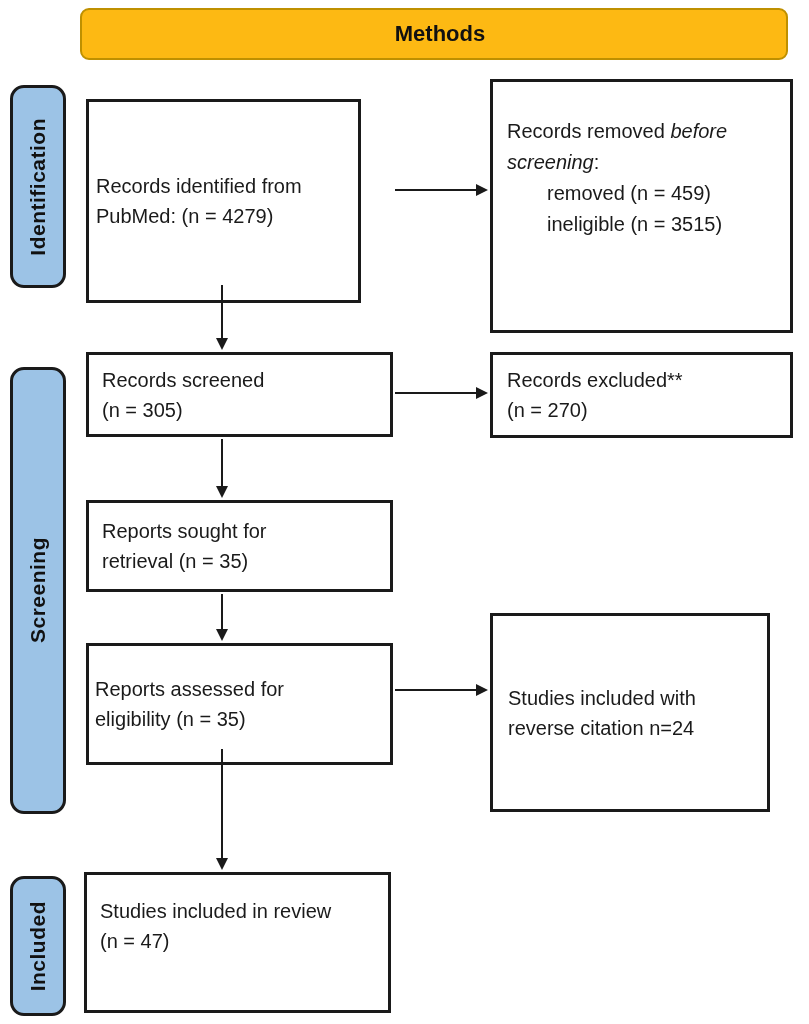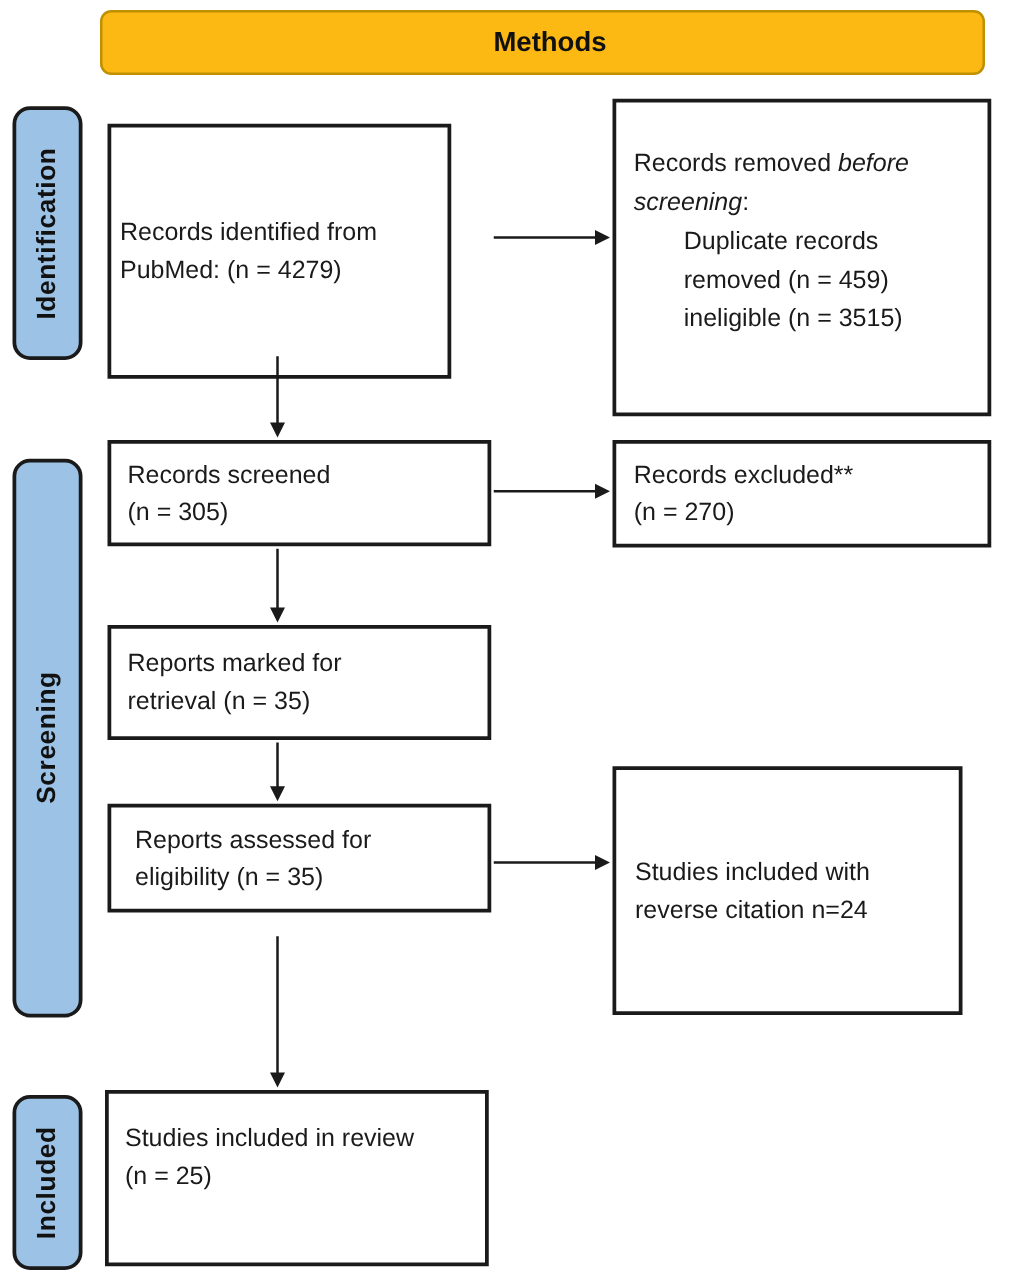--- a/index.html
+++ b/index.html
@@ -76,21 +76,21 @@
   .fbox.center {
     display: flex;
     flex-direction: column;
     justify-content: center;
   }
   .box-records-identified { left: 86px;  top: 79px;  width: 275px; height: 204px; padding-left: 7px; margin-top: 20px; }
   .box-records-removed    { left: 490px; top: 79px;  width: 303px; height: 254px; padding: 34px 10px 0 14px; line-height: 31px; }
   .box-records-screened   { left: 86px;  top: 352px; width: 307px; height: 85px;  padding-left: 13px; }
   .box-records-excluded   { left: 490px; top: 352px; width: 303px; height: 86px;  padding-left: 14px; }
   .box-reports-sought     { left: 86px;  top: 500px; width: 307px; height: 92px;  padding-left: 13px; }
-  .box-reports-assessed   { left: 86px;  top: 643px; width: 307px; height: 87px; padding-left: 19px; }
+  .box-reports-assessed   { left: 86px;  top: 643px; width: 307px; height: 122px; padding-left: 6px; }
   .box-studies-reverse    { left: 490px; top: 613px; width: 280px; height: 199px; padding-left: 15px; }
   .box-studies-included   { left: 84px;  top: 872px; width: 307px; height: 141px; padding: 21px 8px 0 13px; }
   .indent { padding-left: 40px; }
 
   
   .varrow { position: absolute; width: 12px; }
   .varrow .shaft {
     position: absolute; left: 5px; top: 0; bottom: 10px;
     width: 2px; background: #1a1a1a;
   }
@@ -141,53 +141,52 @@
   </div>
 
   <div class="fbox center box-records-identified">
     <div>Records identified from</div>
     <div>PubMed: (n = 4279)</div>
   </div>
 
   <div class="fbox box-records-removed">
     <div><span>Records removed </span><i>before</i></div>
     <div><i>screening</i><span>:</span></div>
-    <div class="indent">Duplicate records</div>
     <div class="indent">removed (n = 459)</div>
     <div class="indent">ineligible (n = 3515)</div>
   </div>
 
   <div class="fbox center box-records-screened">
     <div>Records screened</div>
     <div>(n = 305)</div>
   </div>
 
   <div class="fbox center box-records-excluded">
     <div>Records excluded**</div>
     <div>(n = 270)</div>
   </div>
 
   <div class="fbox center box-reports-sought">
-    <div>Reports marked for</div>
+    <div>Reports sought for</div>
     <div>retrieval (n = 35)</div>
   </div>
 
   <div class="fbox center box-reports-assessed">
     <div>Reports assessed for</div>
     <div>eligibility (n = 35)</div>
   </div>
 
   <div class="fbox center box-studies-reverse">
     <div>Studies included with</div>
     <div>reverse citation n=24</div>
   </div>
 
   <div class="fbox box-studies-included">
     <div>Studies included in review</div>
-    <div>(n = 25)</div>
+    <div>(n = 47)</div>
   </div>
 
   <div class="varrow arrow-identified-down">
     <div class="shaft"></div>
     <div class="head"></div>
   </div>
   <div class="varrow arrow-screened-down">
     <div class="shaft"></div>
     <div class="head"></div>
   </div>

